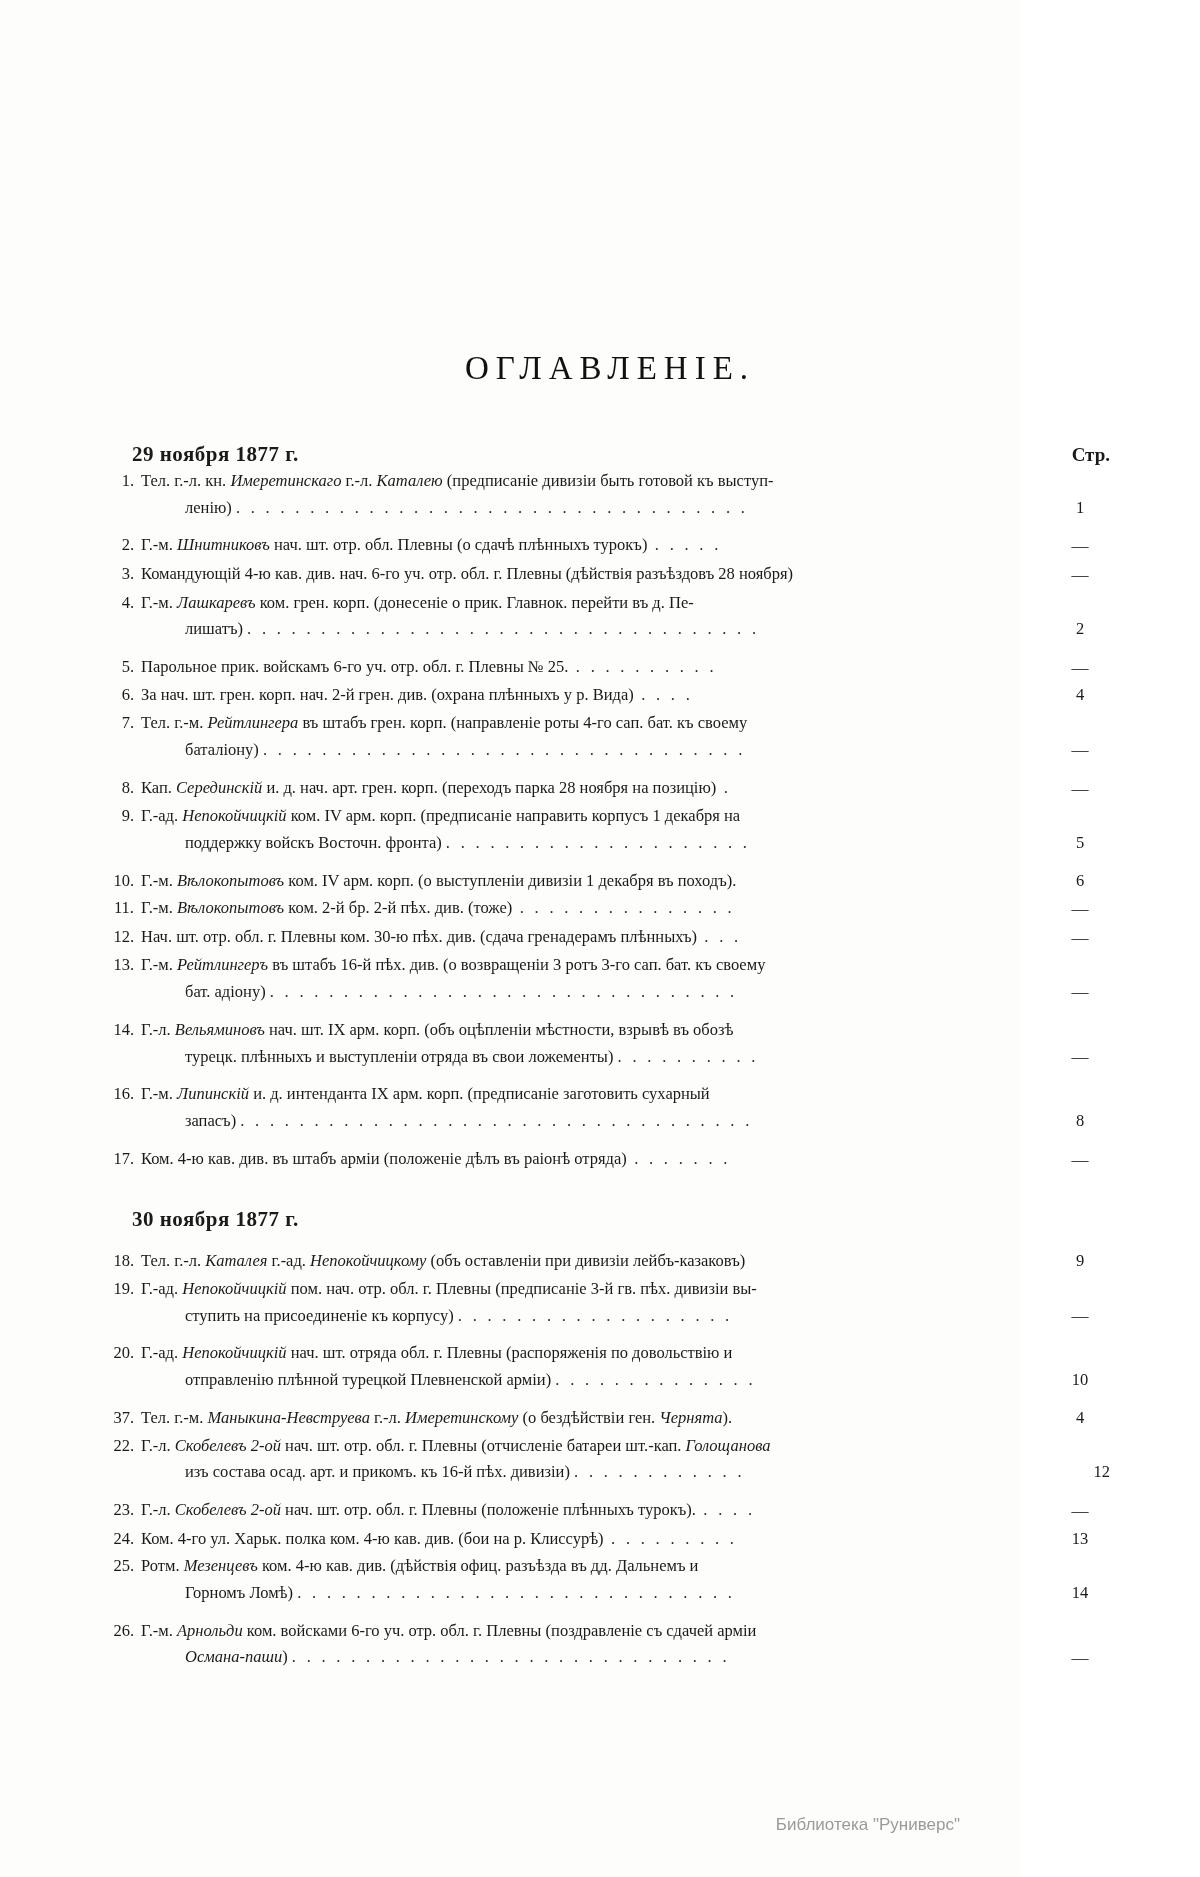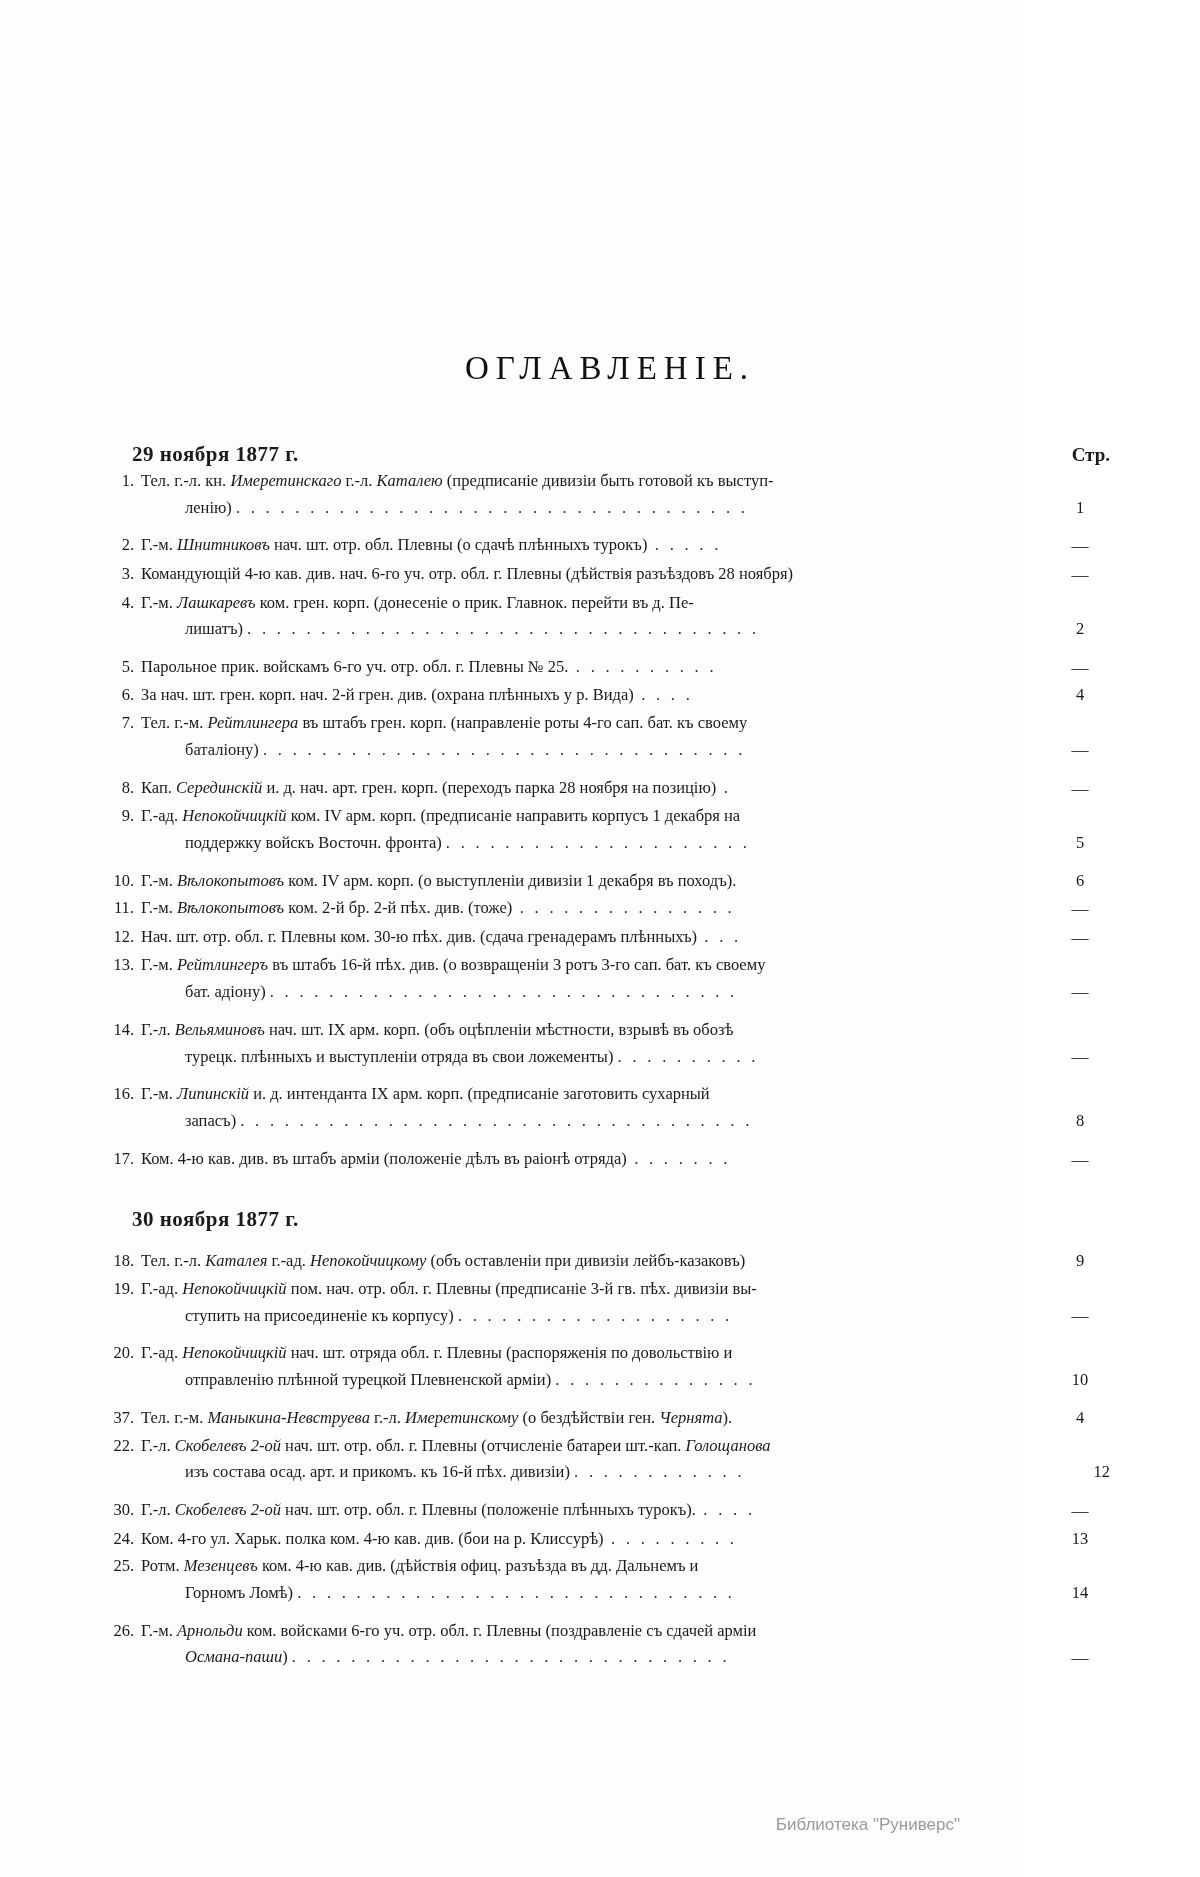--- a/index.html
+++ b/index.html
@@ -245,21 +245,21 @@
           <div class="body"><span class="txt">Тел. г.-м. <i>Маныкина-Невструева</i> г.-л. <i>Имеретинскому</i> (о бездѣйствіи ген. <i>Чернята</i>).</span></div>
           <div class="pageno">4</div>
         </div>
         <div class="entry">
           <div class="num">22.</div>
           <div class="body"><span class="txt">Г.-л. <i>Скобелевъ 2-ой</i> нач. шт. отр. обл. г. Плевны (отчисленіе батареи шт.-кап. <i>Голощанова</i></span><span class="line2">изъ состава осад. арт. и прикомъ. къ 16-й пѣх. дивизіи) <span class="dots">. . . . . . . . . . . .</span></span></div>
           <div class="pageno" style="align-self: flex-end; text-align: right;">12</div>
         </div>
         <div class="sep-gap"></div>
         <div class="entry">
-          <div class="num">30.</div>
+          <div class="num">23.</div>
           <div class="body"><span class="txt">Г.-л. <i>Скобелевъ 2-ой</i> нач. шт. отр. обл. г. Плевны (положеніе плѣнныхъ турокъ).</span><span class="dots"> . . . .</span></div>
           <div class="pageno dash">—</div>
         </div>
         <div class="entry">
           <div class="num">24.</div>
           <div class="body"><span class="txt">Ком. 4-го ул. Харьк. полка ком. 4-ю кав. див. (бои на р. Клиссурѣ)</span><span class="dots"> . . . . . . . . .</span></div>
           <div class="pageno">13</div>
         </div>
         <div class="entry">
           <div class="num">25.</div>

